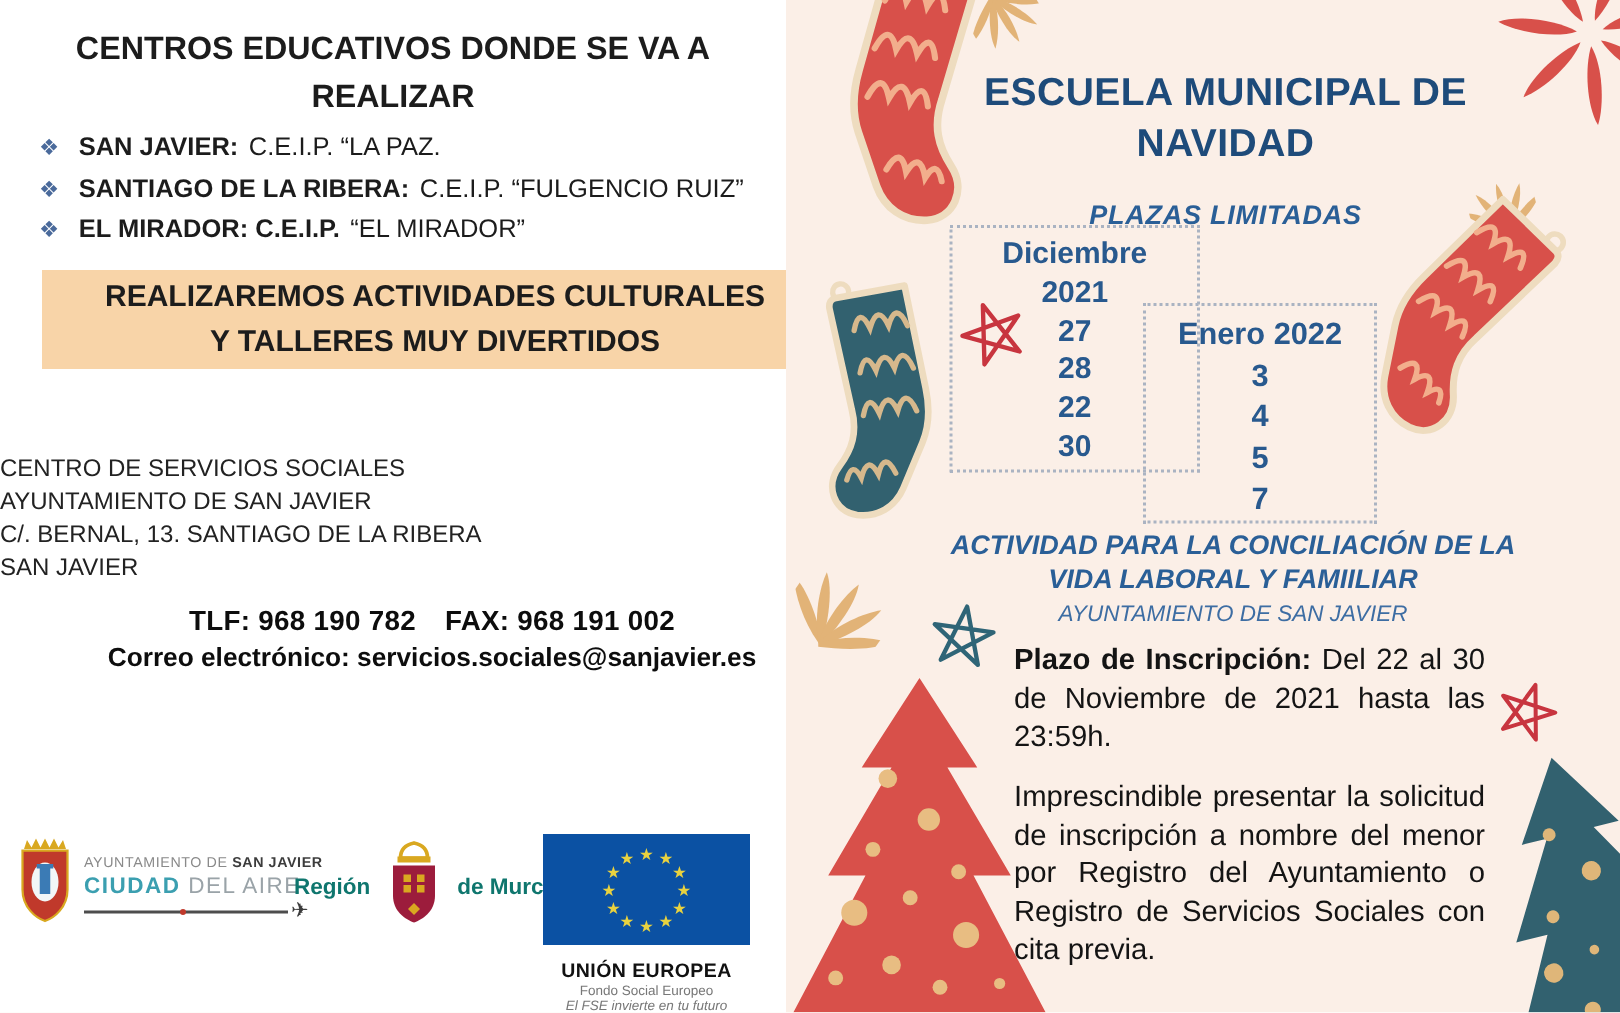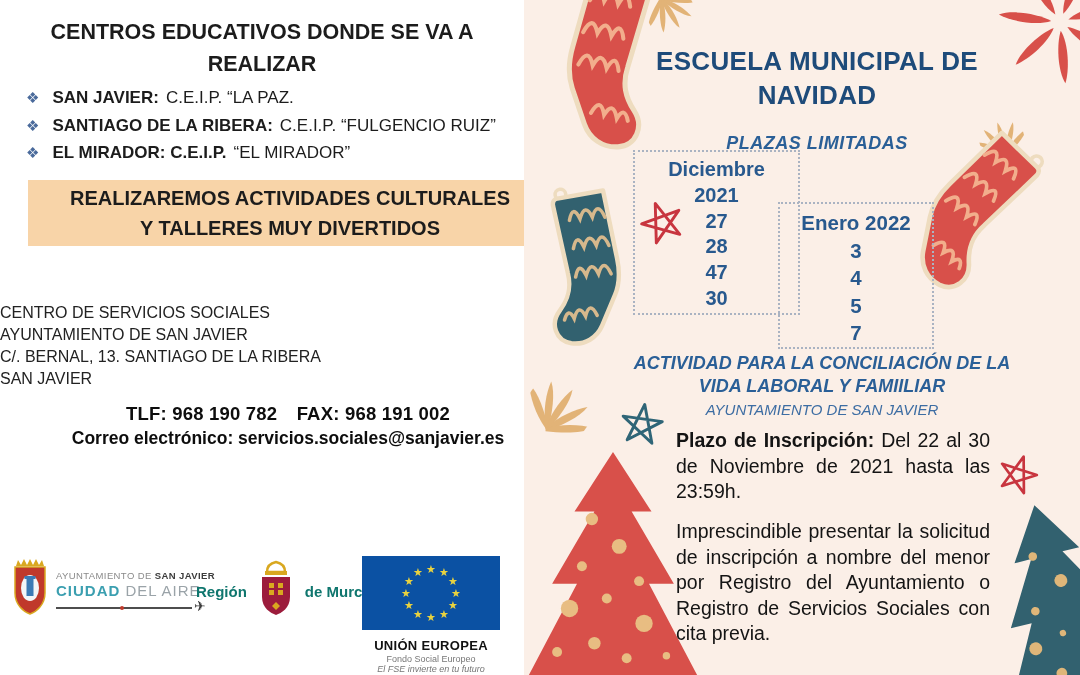--- a/index.html
+++ b/index.html
@@ -49,21 +49,21 @@
                background:#fbefe7;overflow:hidden;}
   .deco{position:absolute;z-index:1;}
   .rp-content{position:absolute;inset:0;z-index:2;}
   .rp-title{position:absolute;top:44px;left:118px;width:350px;text-align:center;
             font-size:26px;font-weight:bold;color:#1e4b7a;line-height:34px;letter-spacing:.3px;}
   .rp-sub{position:absolute;top:133px;left:118px;width:350px;text-align:center;
           font-size:18px;font-weight:bold;font-style:italic;color:#2a5f97;letter-spacing:.5px;}
   .date-box{position:absolute;border:2px dotted #aab3c2;text-align:center;
             color:#28598e;font-weight:bold;}
   .box-dec{left:109px;top:150px;width:163px;height:156px;font-size:20px;line-height:25.8px;padding-top:5px;}
-  .box-ene{left:254px;top:202px;width:152px;height:138px;font-size:20.5px;line-height:27.5px;padding-top:5px;background:transparent;}
+  .box-ene{left:238px;top:202px;width:152px;height:138px;font-size:20.5px;line-height:27.5px;padding-top:5px;background:transparent;}
   .rp-activity{position:absolute;top:352px;left:48px;width:500px;text-align:center;color:#2a5f97;}
   .act1,.act2{font-size:18px;font-weight:bold;font-style:italic;line-height:23px;}
   .act3{font-size:15px;font-style:italic;color:#3d6da3;margin-top:3px;}
   .rp-para{position:absolute;left:152px;width:314px;font-size:19.5px;color:#141414;
            line-height:25.5px;text-align:justify;}
   .p1{top:428px;}
   .p2{top:519px;}
   .rp-para b{font-weight:bold;}
 </style>
 </head>
@@ -296,21 +296,21 @@
 
     <div class="rp-content">
       <div class="rp-title">ESCUELA MUNICIPAL DE NAVIDAD</div>
       <div class="rp-sub">PLAZAS LIMITADAS</div>
 
       <div class="date-box box-dec">
         <div>Diciembre</div>
         <div>2021</div>
         <div>27</div>
         <div>28</div>
-        <div>47</div>
+        <div>22</div>
         <div>30</div>
       </div>
 
       <div class="date-box box-ene">
         <div>Enero 2022</div>
         <div>3</div>
         <div>4</div>
         <div>5</div>
         <div>7</div>
       </div>

